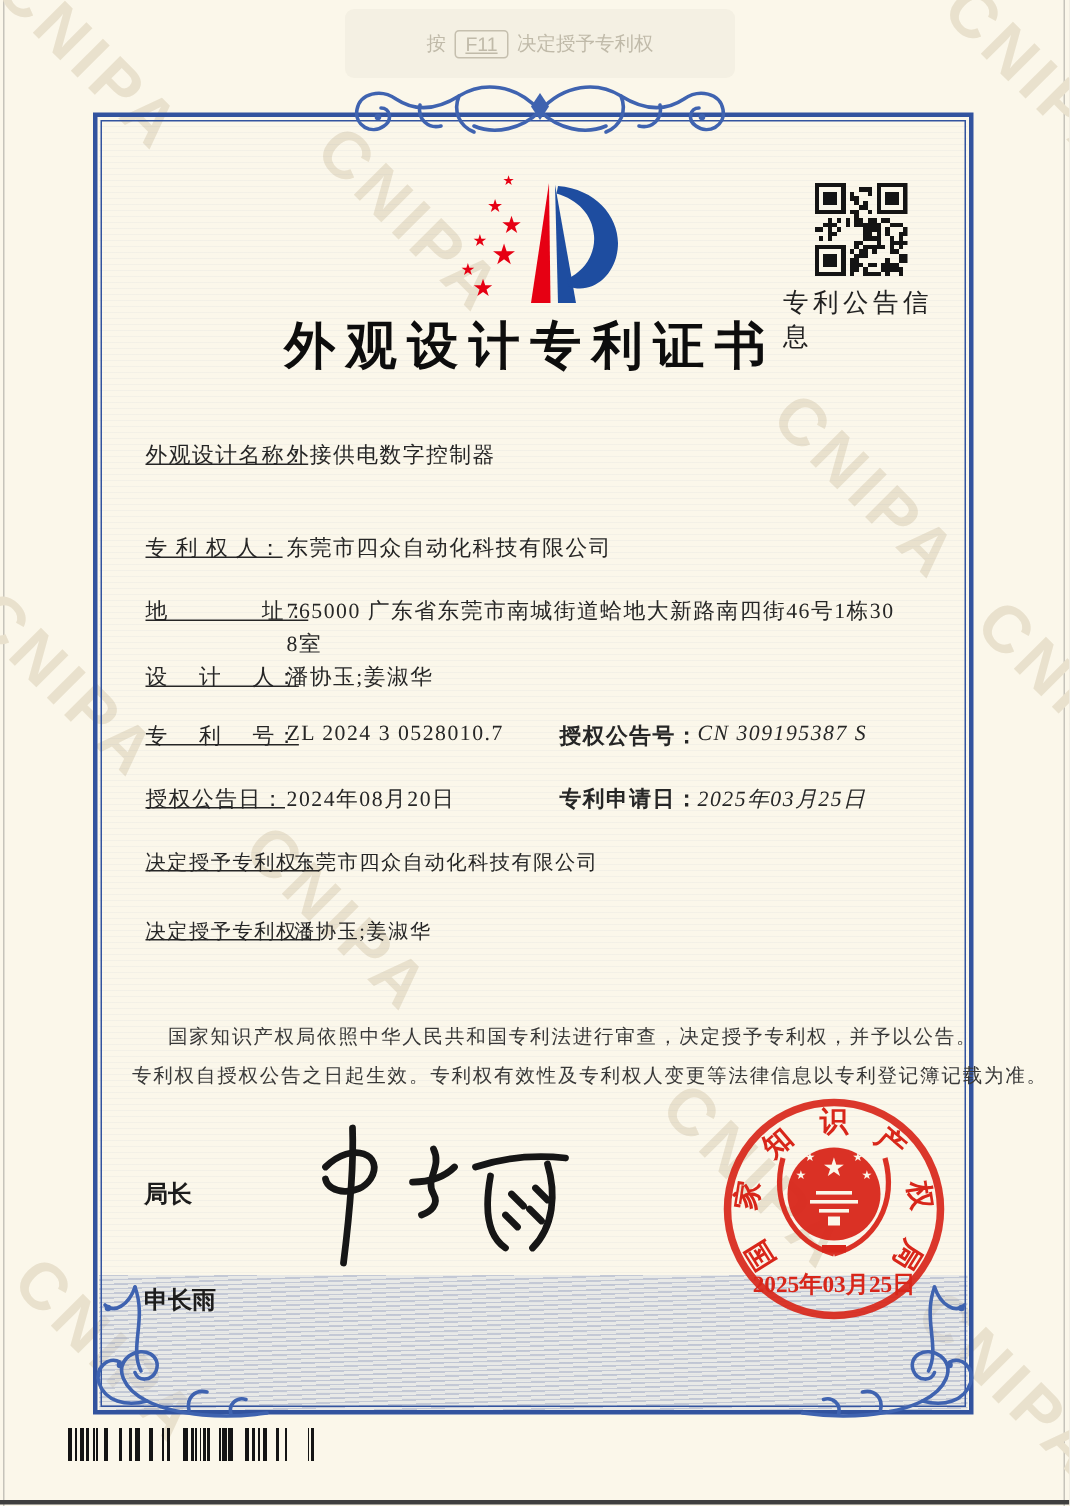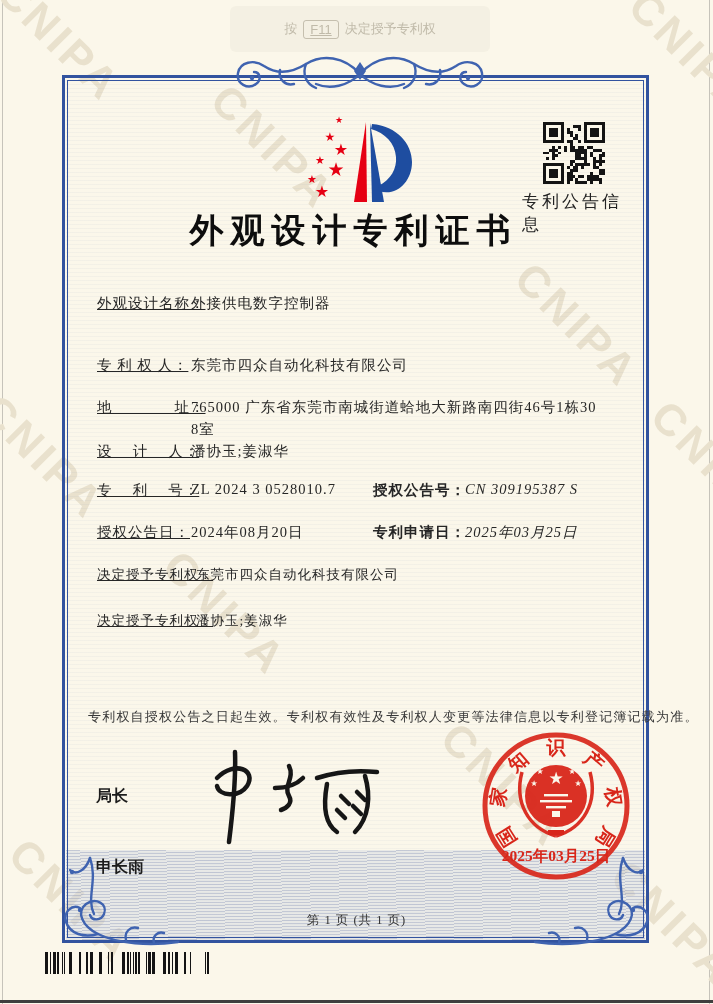--- a/index.html
+++ b/index.html
@@ -316,20 +316,21 @@
   </div>
   <div class="abs row row-sm" style="top:566px">
     <span class="lab">决定授予专利权：</span>
     <span class="val">东莞市四众自动化科技有限公司</span>
   </div>
   <div class="abs row row-sm" style="top:612px">
     <span class="lab">决定授予专利权：</span>
     <span class="val">潘协玉;姜淑华</span>
   </div>
 
+  <div class="abs decl" style="top:682px;padding-left:24px">国家知识产权局依照中华人民共和国专利法进行审查，决定授予专利权，并予以公告。</div>
   <div class="abs decl" style="top:708px">专利权自授权公告之日起生效。专利权有效性及专利权人变更等法律信息以专利登记簿记载为准。</div>
 
   <div class="abs sig-title">局长</div>
   <div class="abs sig-name">申长雨</div>
 
   <svg class="abs" style="left:205px;top:748px" width="185" height="100" viewBox="0 0 185 100">
     <g stroke="#161616" stroke-width="4.5" fill="none" stroke-linecap="round" stroke-linejoin="round">
       <path d="M30,4 C31,30 28,62 24,94"></path>
       <path d="M12,30 C30,12 52,22 42,38 C34,50 14,48 12,38"></path>
       <path d="M84,18 C90,30 78,38 84,48 C88,55 82,60 76,62"></path>
@@ -365,21 +366,20 @@
       <rect x="84" y="84" width="24" height="2.4" fill="#fbf7ea"></rect>
       <rect x="80" y="90" width="32" height="2.4" fill="#fbf7ea"></rect>
       <rect x="86" y="96" width="20" height="2.4" fill="#fbf7ea"></rect>
       <rect x="92" y="101" width="8" height="6" fill="#fbf7ea"></rect>
       <path d="M62,62 C54,92 68,118 96,126 M130,62 C138,92 124,118 96,126" stroke="#d8261a" stroke-width="3.5" fill="none" opacity="0.95"></path>
       <rect x="88" y="120" width="16" height="5" fill="#d8261a"></rect>
     </g>
     <text x="96" y="151" fill="#d8261a" font-size="15.5" font-weight="bold" text-anchor="middle" font-family="'Liberation Serif',serif">2025年03月25日</text>
   </svg>
 
-  <div class="abs footer-page">第 1 页 (共 1 页)</div>
 
   <svg id="barcode" class="abs" style="left:43px;top:952px" width="184" height="22" viewBox="0 0 184 22" shape-rendering="crispEdges">
       <rect x="2" y="0" width="3" height="22" fill="#141414"></rect>
       <rect x="7" y="0" width="1" height="22" fill="#141414"></rect>
       <rect x="10" y="0" width="3" height="22" fill="#141414"></rect>
       <rect x="14" y="0" width="2" height="22" fill="#141414"></rect>
       <rect x="19" y="0" width="1" height="22" fill="#141414"></rect>
       <rect x="21" y="0" width="1" height="22" fill="#141414"></rect>
       <rect x="26" y="0" width="3" height="22" fill="#141414"></rect>
       <rect x="36" y="0" width="2" height="22" fill="#141414"></rect>

